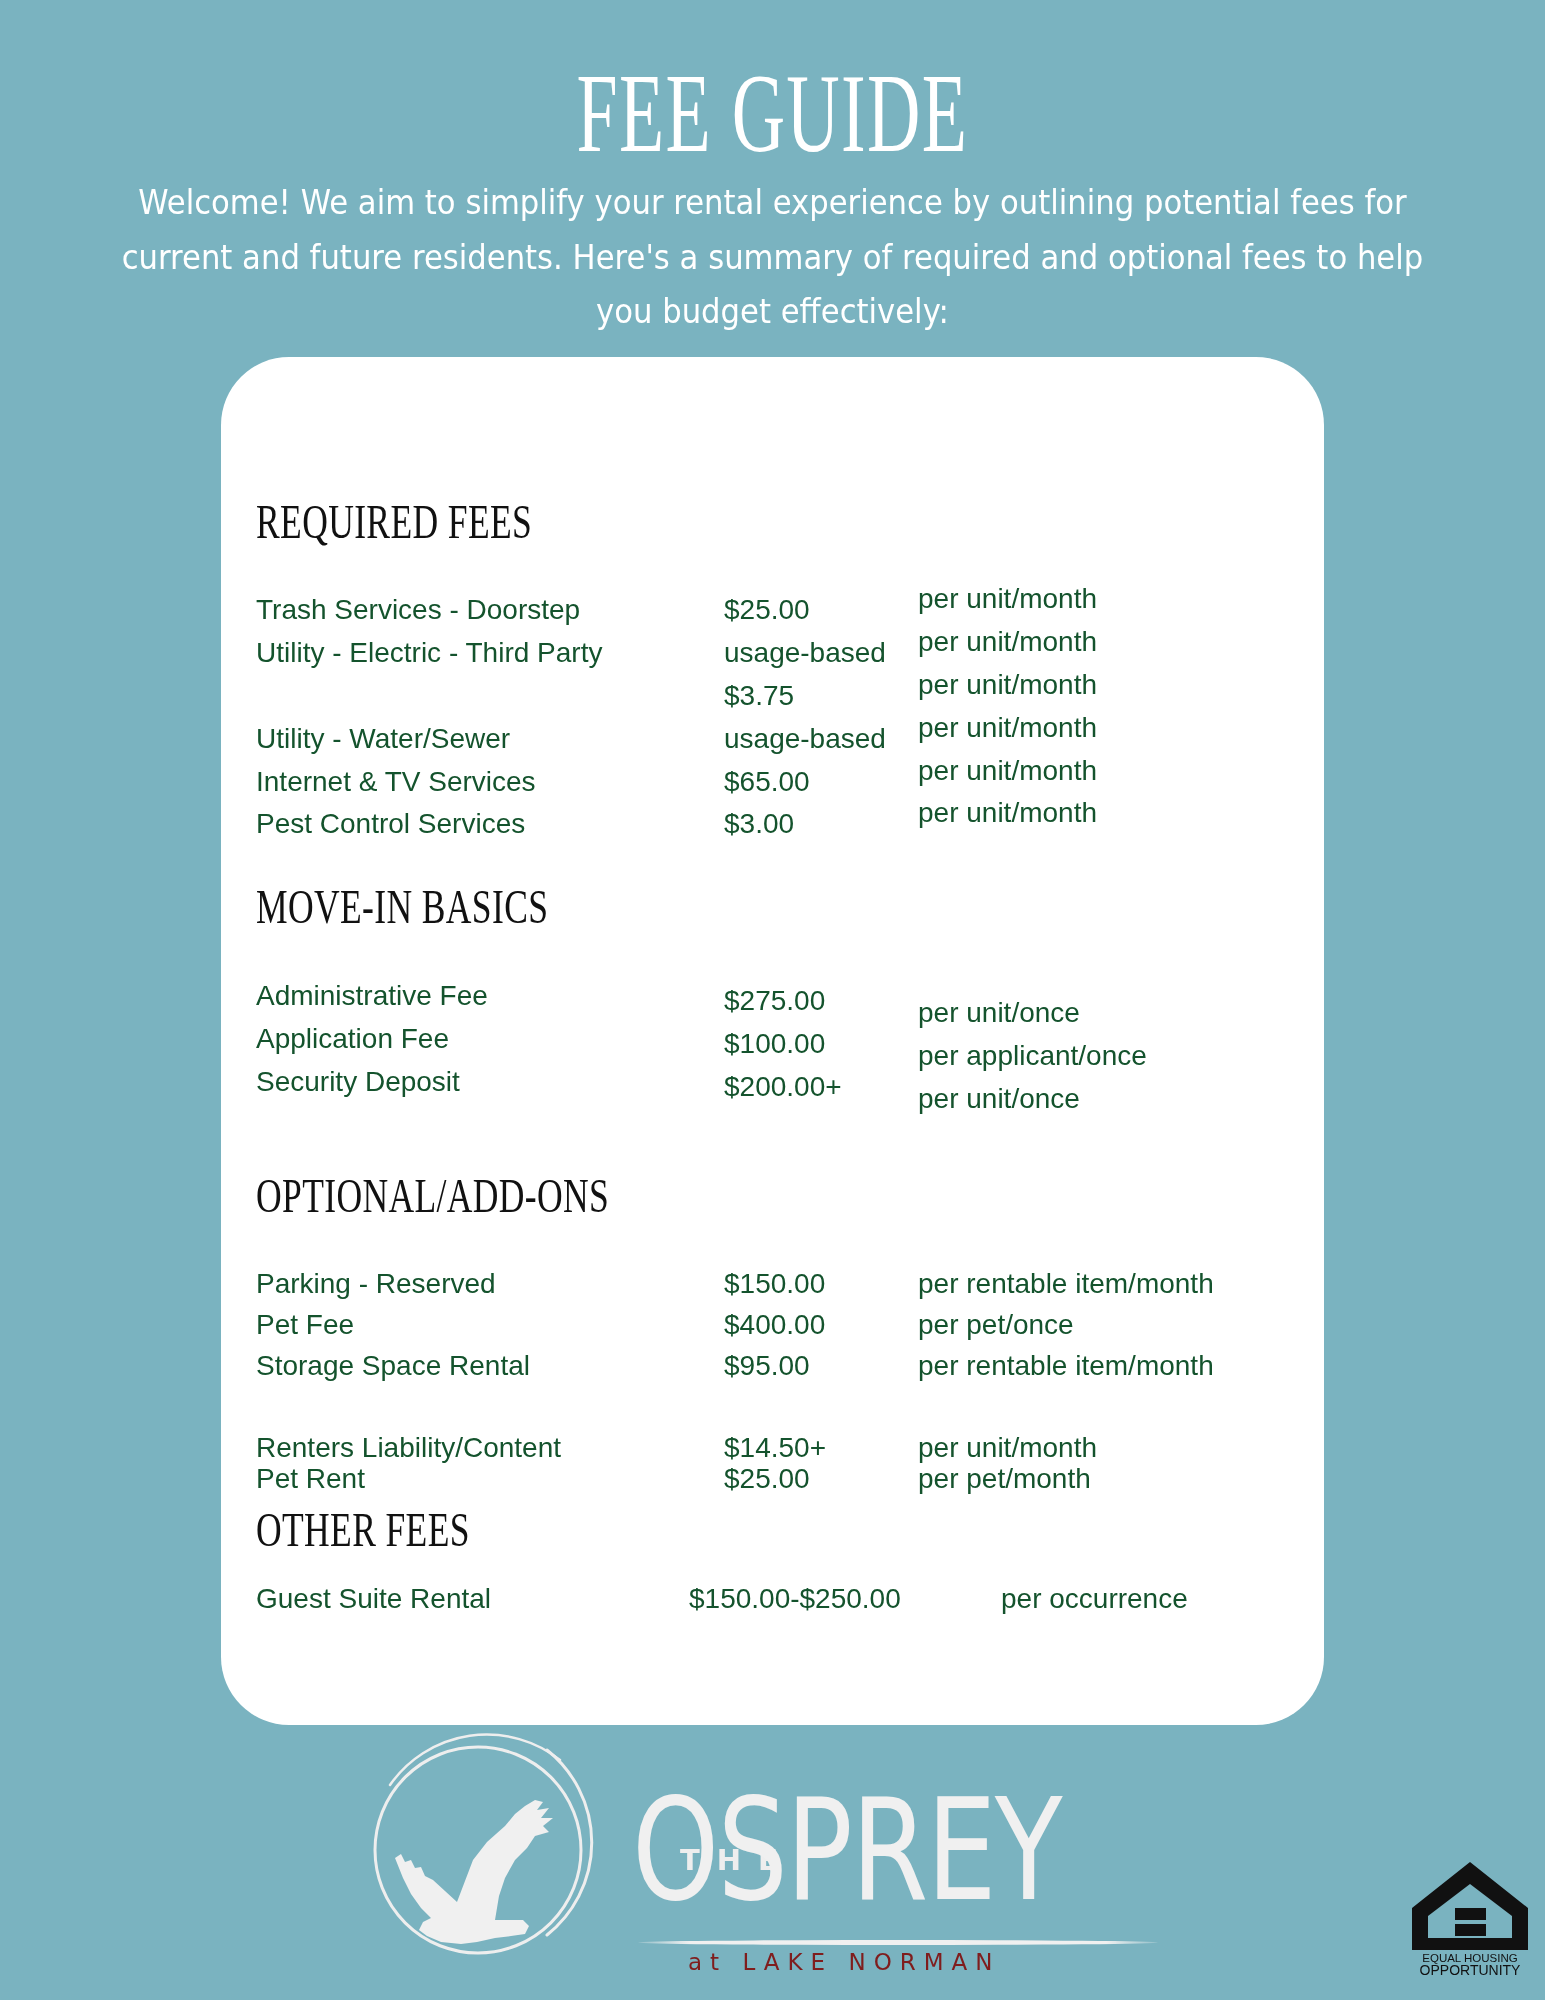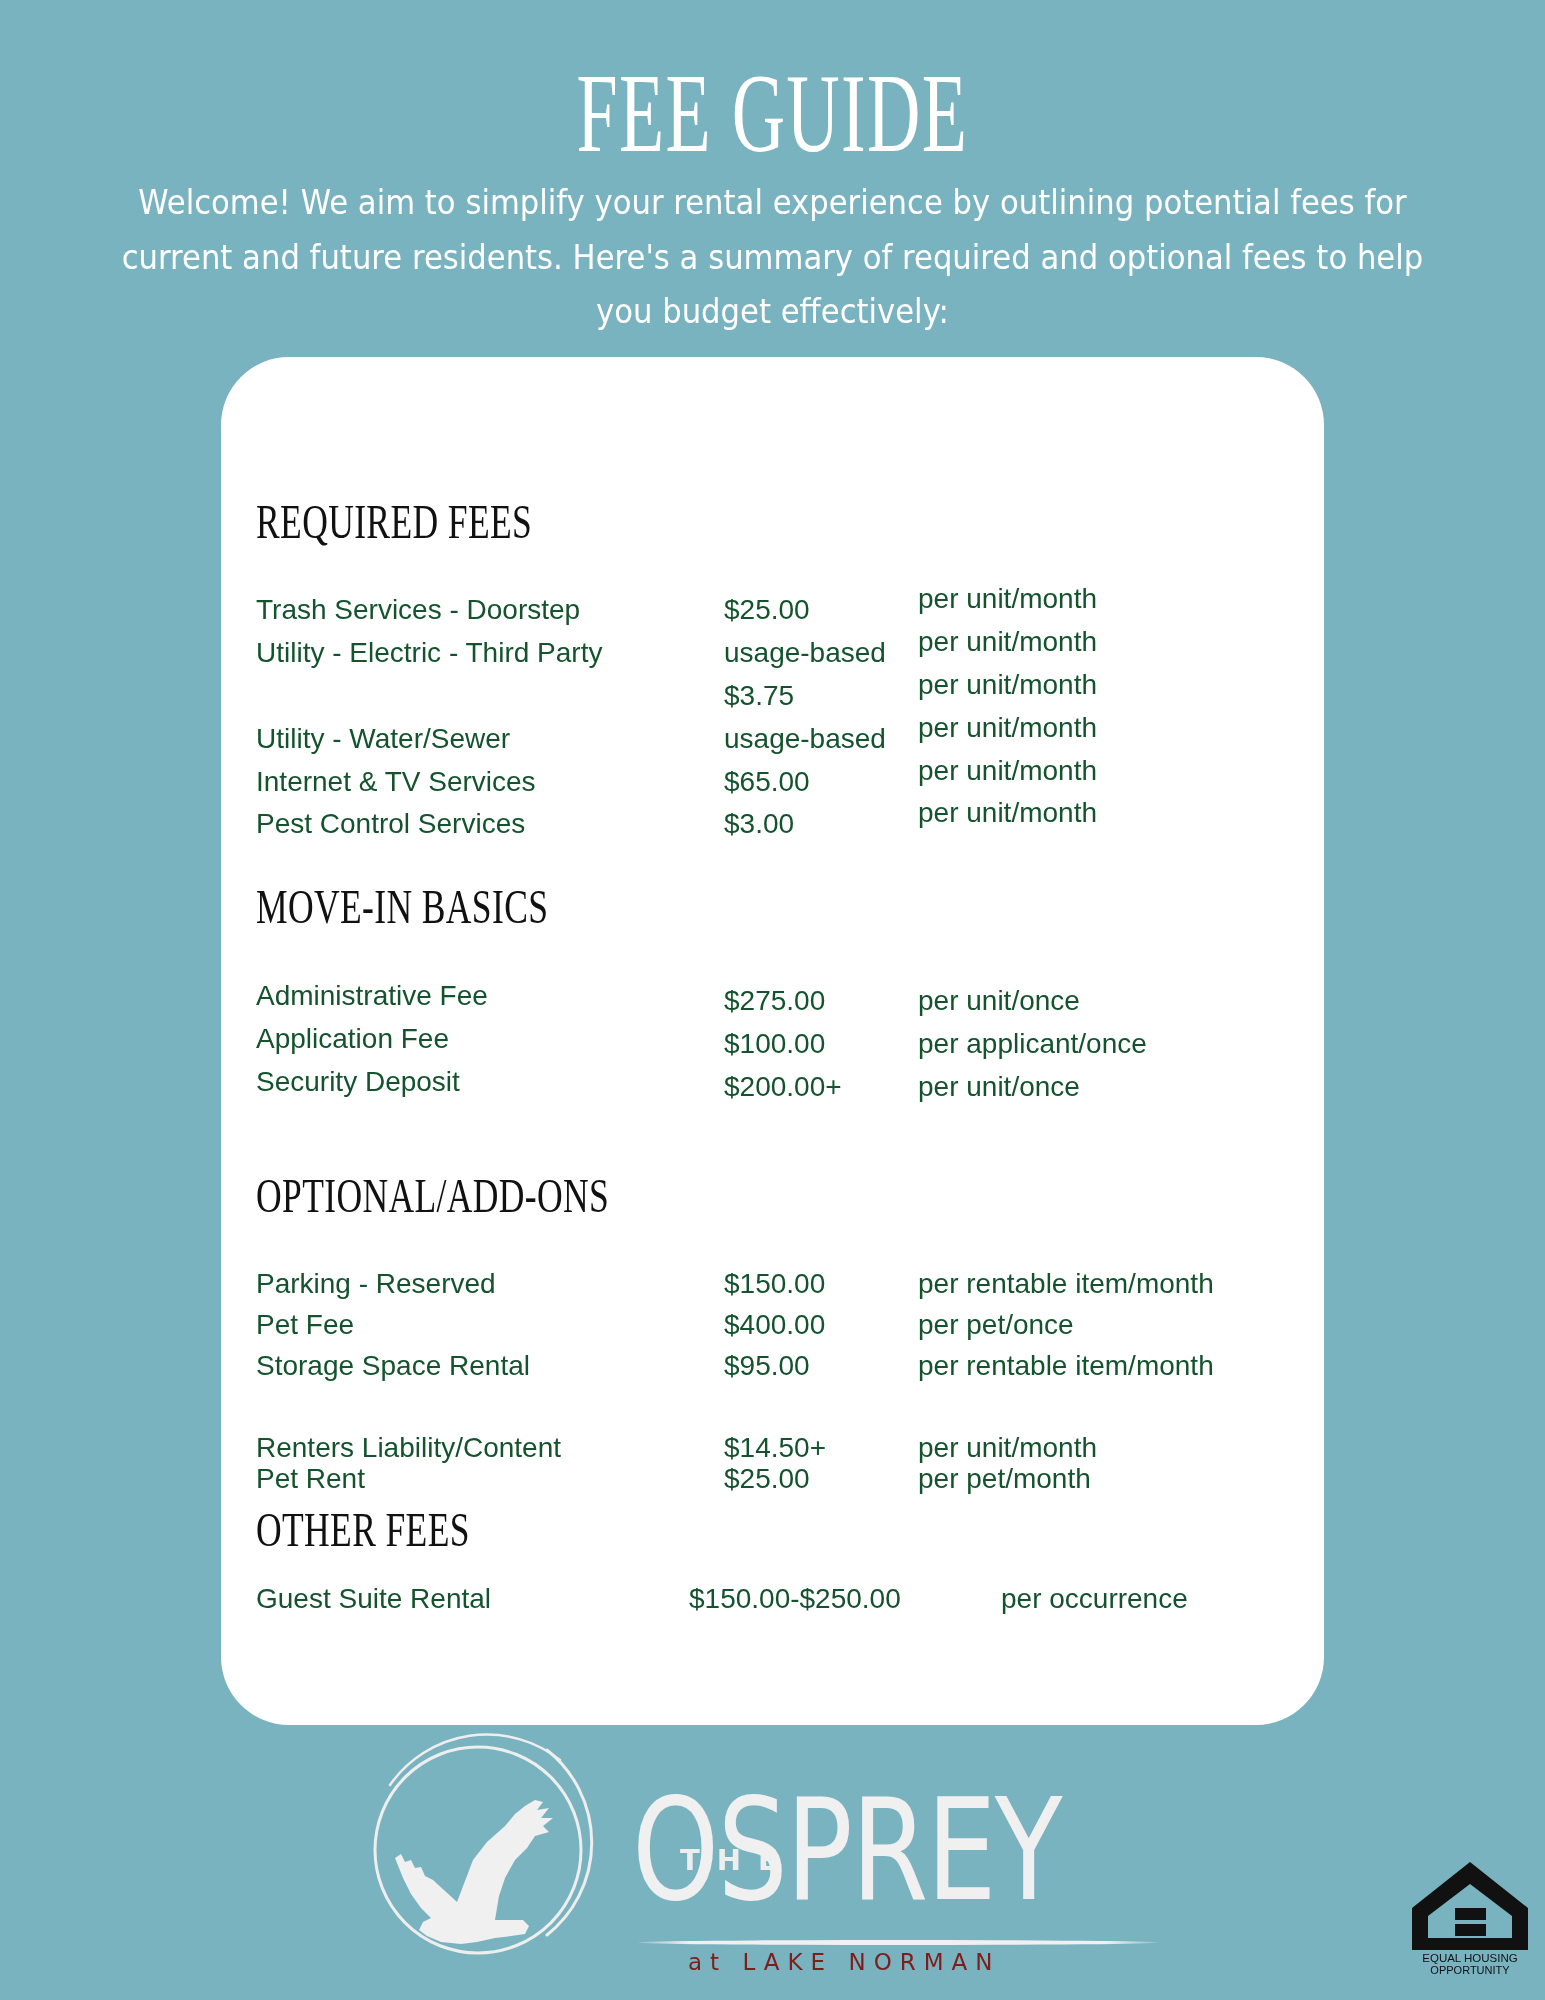--- a/index.html
+++ b/index.html
@@ -68,21 +68,21 @@
       font-family: Liberation Sans, sans-serif;
       font-size: 28px;
       line-height: 34px;
       white-space: nowrap;
     }
     .c-name { left: 256px; }
     .c-amt { left: 724px; }
     .c-per { left: 918px; }
     .c-per.lift { top: -11px; }
     .c-amt.drop { top: 5px; }
-    .c-per.drop { top: 5px; }
+    .c-per.drop { top: 17px; }
     .other-amt { left: 689px; }
     .other-per { left: 1001px; }
 
     .logo-emblem {
       position: absolute;
       left: 365px; top: 1730px;
       width: 250px; height: 250px;
     }
     .brand-the {
       position: absolute;
@@ -255,14 +255,14 @@
 <div class="brand-rule"></div>
 <div class="brand-sub">at LAKE NORMAN</div>
 
 <svg class="eho" viewBox="0 0 120 130">
   <path d="M 60 4 L 2 50 L 2 92 L 118 92 L 118 50 Z M 60 26 L 102 58 L 102 80 L 18 80 L 18 58 Z" fill="#111111" fill-rule="evenodd"></path>
   <rect x="45" y="50" width="31" height="12" fill="#111111"></rect>
   <rect x="45" y="66" width="31" height="12" fill="#111111"></rect>
 </svg>
 <div class="eho-text">
   <div>EQUAL HOUSING</div>
-  <div style="font-size:11px;line-height:12px;">OPPORTUNITY</div>
+  <div style="font-size:14px;line-height:12px;">OPPORTUNITY</div>
 </div>
 
 </body></html>

